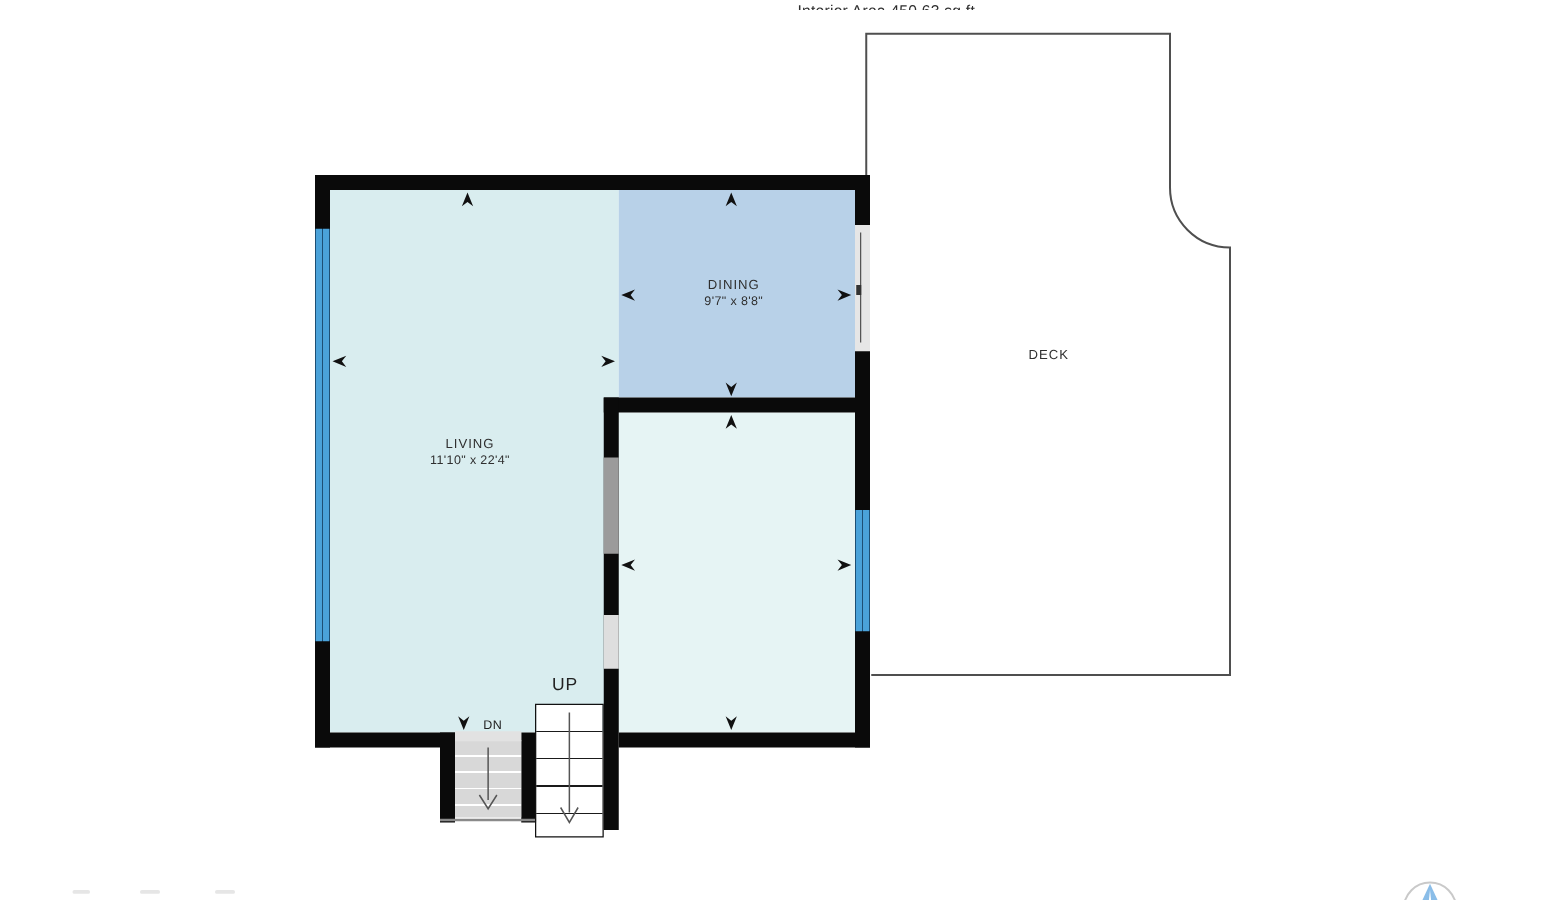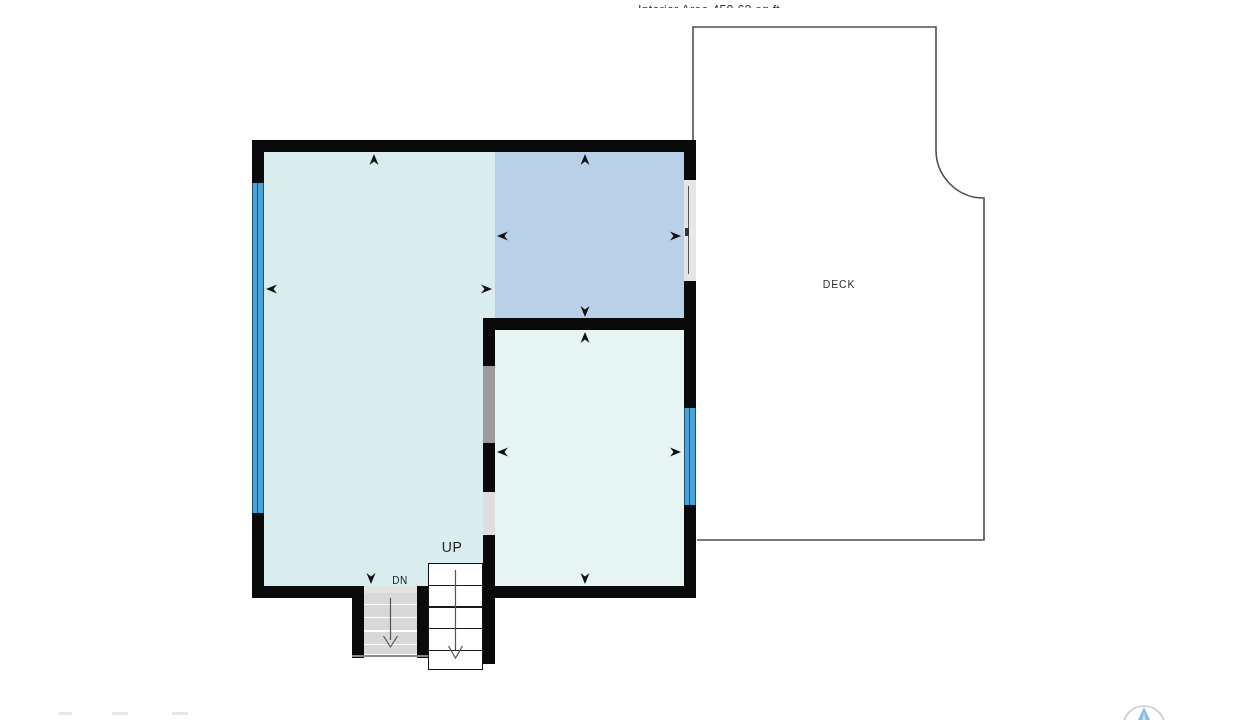--- a/index.html
+++ b/index.html
@@ -45,21 +45,21 @@
      border:1.6px solid #111;box-sizing:border-box;}
   
   .roomlabel{z-index:6;text-align:center;color:#2f2f2f;line-height:13px;}
   .roomlabel .nm{font-size:10.5px;letter-spacing:.8px;}
   .roomlabel .dm{font-size:10px;letter-spacing:.3px;}
   #label-living{left:296px;top:349px;width:160px;}
   #label-dining{left:507px;top:222px;width:160px;}
   #label-kitchen{left:506px;top:440px;width:160px;}
   #label-deck{left:779px;top:278px;width:120px;}
   #label-up{left:432px;top:539px;width:40px;text-align:center;font-size:14px;letter-spacing:.6px;color:#222;z-index:6;}
-  #label-dn{left:385px;top:575px;width:30px;text-align:center;font-size:10px;letter-spacing:.5px;color:#222;z-index:6;}
+  #label-dn{left:372px;top:575px;width:30px;text-align:right;font-size:10px;letter-spacing:.5px;color:#222;z-index:6;}
   
   #overlay{left:0;top:0;width:1240px;height:720px;z-index:5;pointer-events:none;}
 </style>
 </head>
 <body>
 
 <div id="stage">
 
   <div class="abs" id="title-clip">
     <span>Interior Area 450.63 sq ft</span>
@@ -125,19 +125,27 @@
       <rect x="172" y="712" width="16" height="3" rx="1.5"></rect>
     </g>
 
     <g>
       <circle cx="1144" cy="727" r="21" fill="#ffffff" stroke="#c9c9c9" stroke-width="1.6"></circle>
       <path d="M 1144 707 L 1131 735 L 1157 735 Z" fill="#8abde8"></path>
       <path d="M 1144 712 L 1141.5 735 L 1146.5 735 Z" fill="#ffffff"></path>
     </g>
   </svg>
 
+  <div class="abs roomlabel" id="label-living">
+    <div class="nm">LIVING</div>
+    <div class="dm">11'10" x 22'4"</div>
+  </div>
+  <div class="abs roomlabel" id="label-dining">
+    <div class="nm">DINING</div>
+    <div class="dm">9'7" x 8'8"</div>
+  </div>
   <div class="abs roomlabel" id="label-deck">
     <div class="nm">DECK</div>
   </div>
   <div class="abs" id="label-up">UP</div>
   <div class="abs" id="label-dn">DN</div>
 
 </div>
 
 </body></html>

